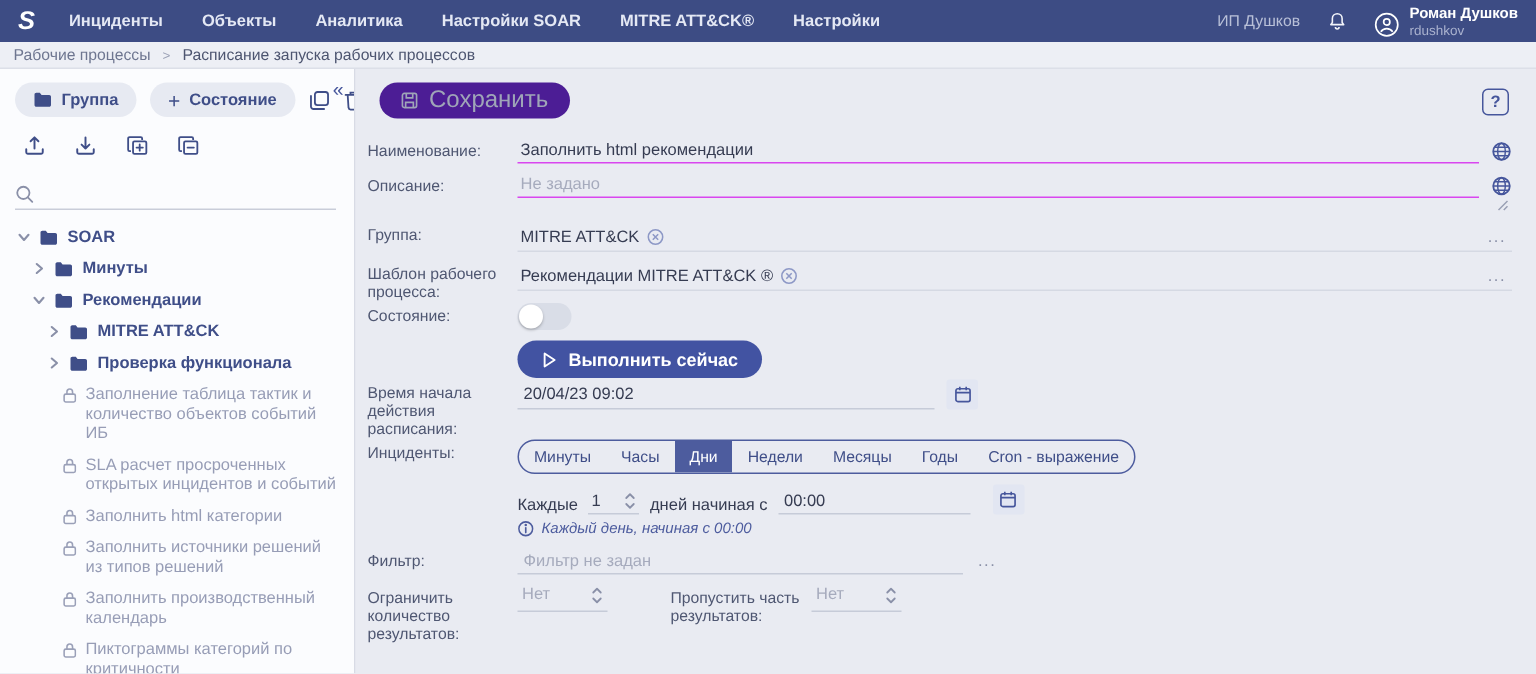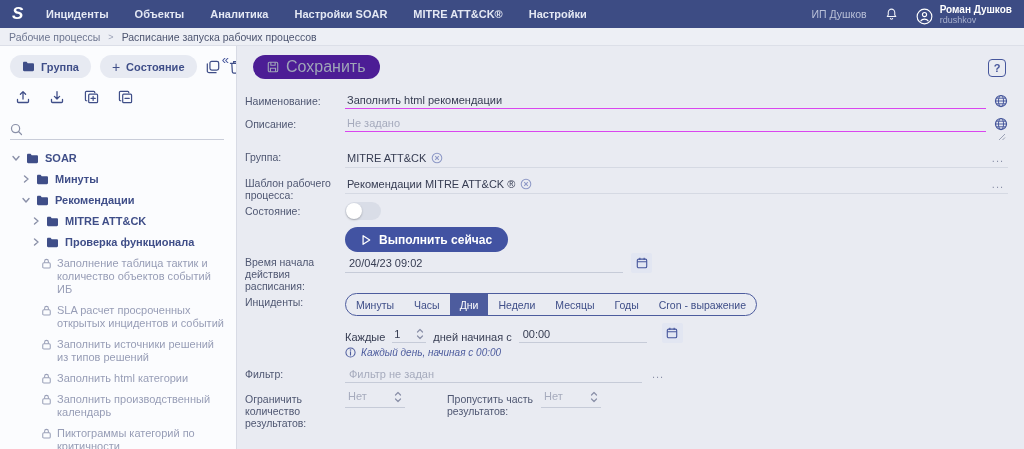--- a/index.html
+++ b/index.html
@@ -282,30 +282,30 @@
           </span>
         <span class="tlabel">SLA расчет просроченных открытых инцидентов и событий</span>
       </div>
       <div class="trow lock-item lvl3">
         <span class="lock-ic">
             <svg width="9" height="11" viewBox="0 0 12 14">
               <rect x="1" y="6" width="10" height="7" rx="1.5" fill="none" stroke="currentColor" stroke-width="1.4"></rect>
               <path d="M3.5 6V4a2.5 2.5 0 0 1 5 0v2" fill="none" stroke="currentColor" stroke-width="1.4"></path>
             </svg>
           </span>
-        <span class="tlabel">Заполнить источники решений из типов решений</span>
+        <span class="tlabel">Заполнить html категории</span>
       </div>
       <div class="trow lock-item lvl3">
         <span class="lock-ic">
             <svg width="9" height="11" viewBox="0 0 12 14">
               <rect x="1" y="6" width="10" height="7" rx="1.5" fill="none" stroke="currentColor" stroke-width="1.4"></rect>
               <path d="M3.5 6V4a2.5 2.5 0 0 1 5 0v2" fill="none" stroke="currentColor" stroke-width="1.4"></path>
             </svg>
           </span>
-        <span class="tlabel">Заполнить html категории</span>
+        <span class="tlabel">Заполнить источники решений из типов решений</span>
       </div>
       <div class="trow lock-item lvl3">
         <span class="lock-ic">
             <svg width="9" height="11" viewBox="0 0 12 14">
               <rect x="1" y="6" width="10" height="7" rx="1.5" fill="none" stroke="currentColor" stroke-width="1.4"></rect>
               <path d="M3.5 6V4a2.5 2.5 0 0 1 5 0v2" fill="none" stroke="currentColor" stroke-width="1.4"></path>
             </svg>
           </span>
         <span class="tlabel">Заполнить производственный календарь</span>
       </div>

